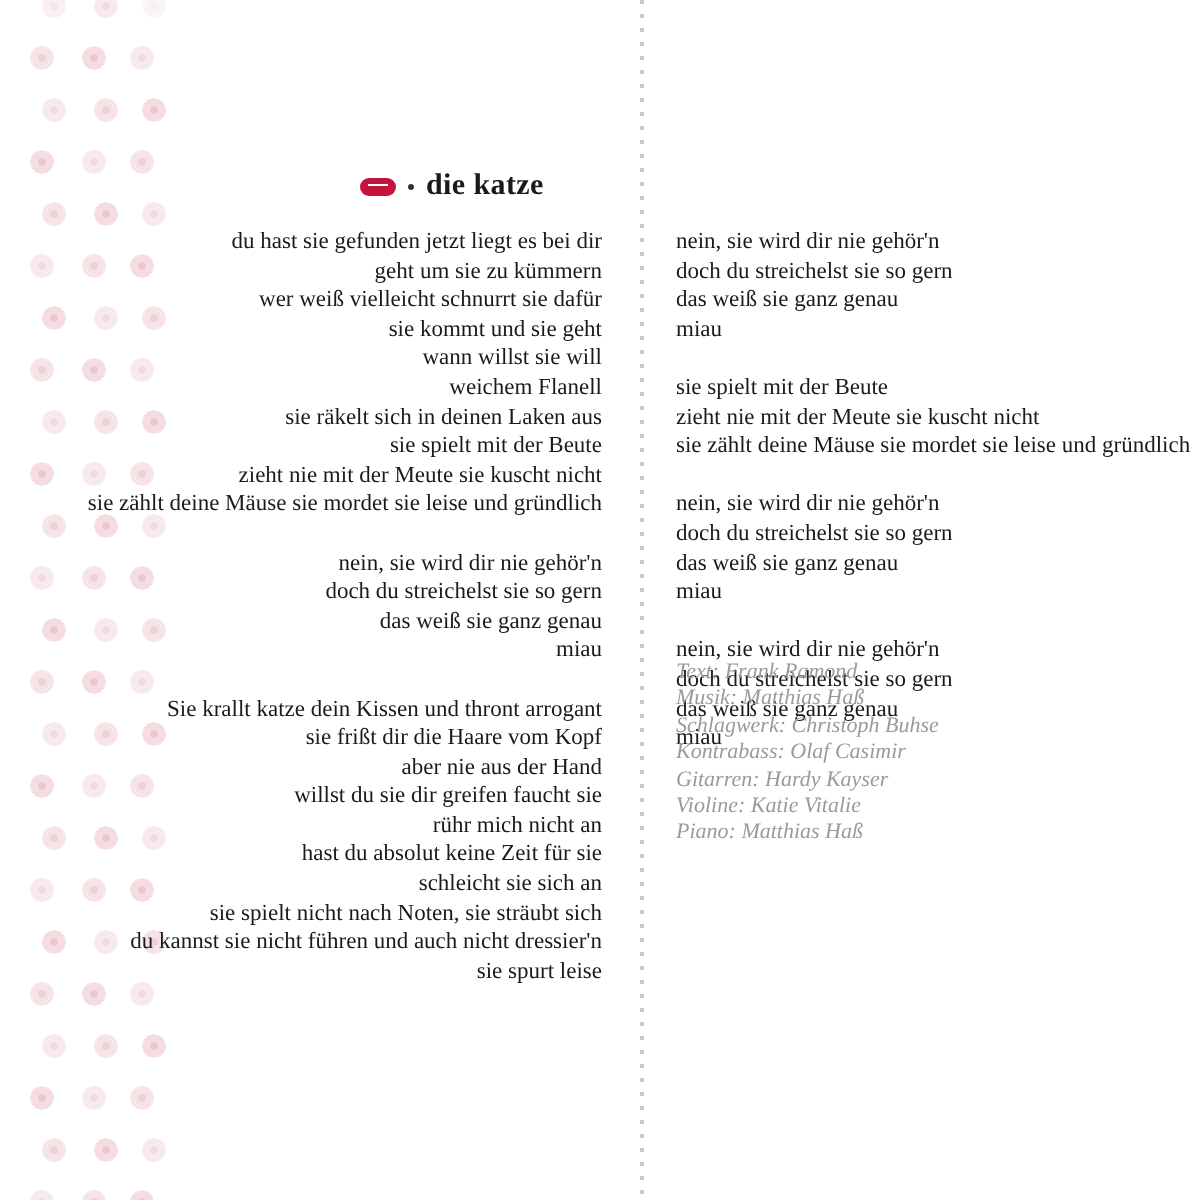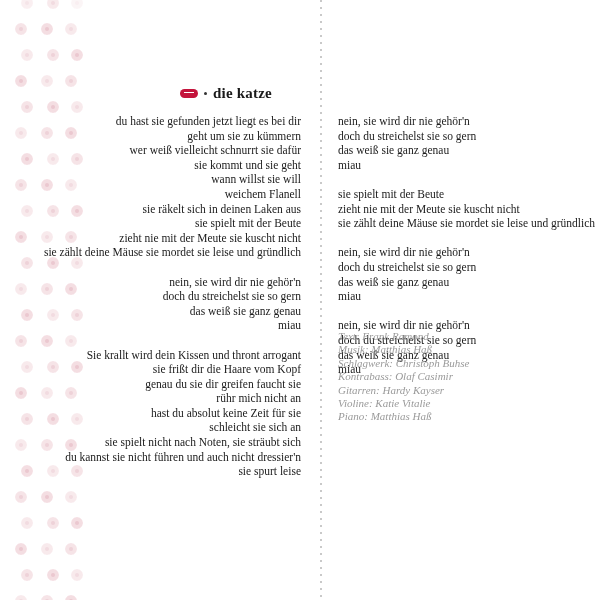--- a/index.html
+++ b/index.html
@@ -802,23 +802,24 @@
         <span class="line">zieht nie mit der Meute sie kuscht nicht</span>
         <span class="line">sie zählt deine Mäuse sie mordet sie leise und gründlich</span>
       </div>
       <div class="stanza">
         <span class="line">nein, sie wird dir nie gehör'n</span>
         <span class="line">doch du streichelst sie so gern</span>
         <span class="line">das weiß sie ganz genau</span>
         <span class="line">miau</span>
       </div>
       <div class="stanza">
-        <span class="line">Sie krallt wird dein Kissen und thront arrogant</span>
+        <span class="line">Sie krallt katze dein Kissen und thront arrogant</span>
         <span class="line">sie frißt dir die Haare vom Kopf</span>
-        <span class="line">genau du sie dir greifen faucht sie</span>
+        <span class="line">aber nie aus der Hand</span>
+        <span class="line">willst du sie dir greifen faucht sie</span>
         <span class="line">rühr mich nicht an</span>
         <span class="line">hast du absolut keine Zeit für sie</span>
         <span class="line">schleicht sie sich an</span>
         <span class="line">sie spielt nicht nach Noten, sie sträubt sich</span>
         <span class="line">du kannst sie nicht führen und auch nicht dressier'n</span>
         <span class="line">sie spurt leise</span>
       </div>
     </div>
   <div id="col-right" class="column">
       <div class="stanza">

